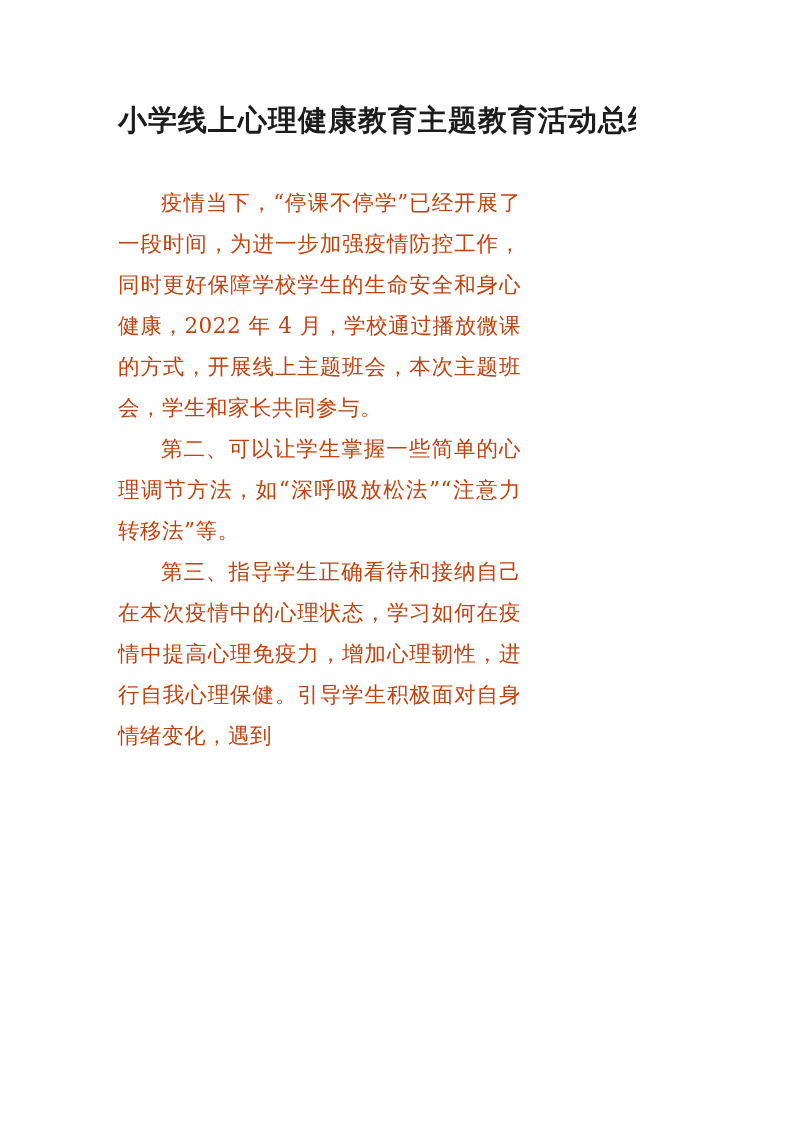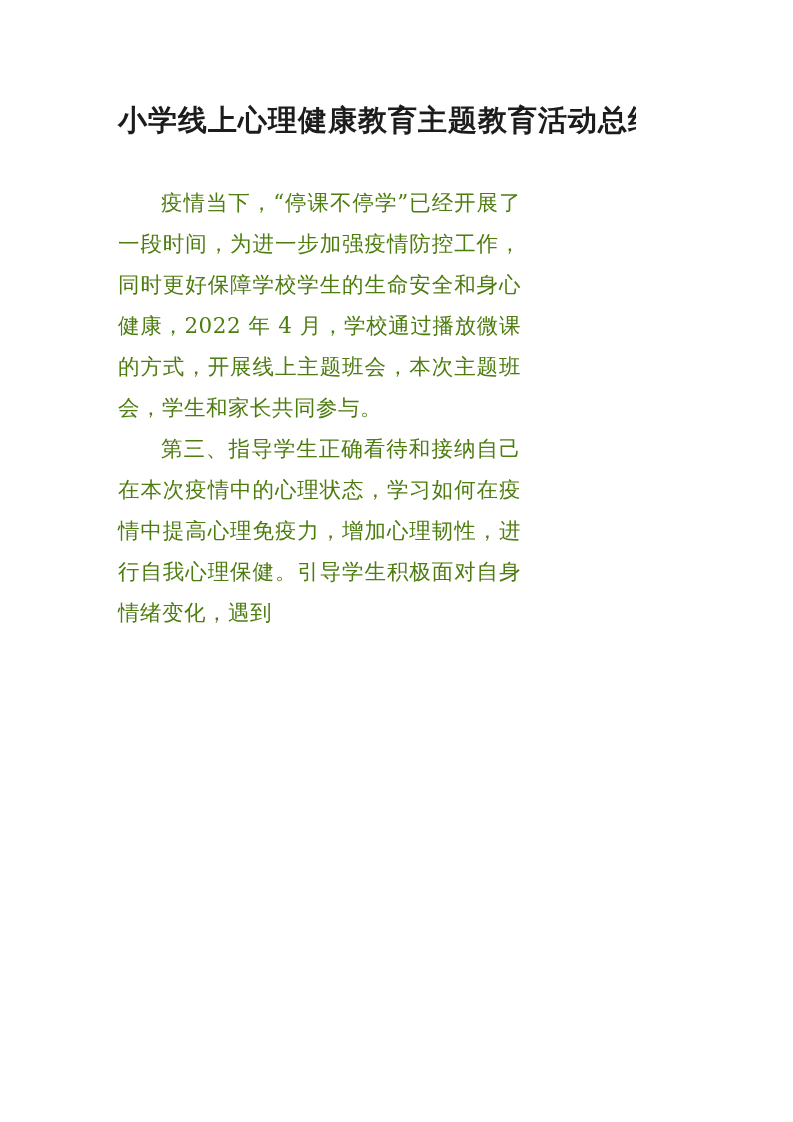--- a/index.html
+++ b/index.html
@@ -28,26 +28,27 @@
     white-space: nowrap;
     color: #1c1c1c;
   }
   .doc-body p {
     margin: 0;
     font-size: 21.5px;
     line-height: 41px;
     text-align: justify;
     text-indent: 2em;
     letter-spacing: 0.5px;
-    color: #4d7c0f;
+    color: #c2410c;
   }
 </style>
 </head>
 <body>
 
 <div class="page">
   <h1 class="doc-title">小学线上心理健康教育主题教育活动总结</h1>
 
   <div class="doc-body">
     <p>疫情当下，“停课不停学”已经开展了一段时间，为进一步加强疫情防控工作，同时更好保障学校学生的生命安全和身心健康，2022 年 4 月，学校通过播放微课的方式，开展线上主题班会，本次主题班会，学生和家长共同参与。</p>
+    <p>第二、可以让学生掌握一些简单的心理调节方法，如“深呼吸放松法”“注意力转移法”等。</p>
     <p>第三、指导学生正确看待和接纳自己在本次疫情中的心理状态，学习如何在疫情中提高心理免疫力，增加心理韧性，进行自我心理保健。引导学生积极面对自身情绪变化，遇到</p>
   </div>
 </div>
 
 </body></html>

